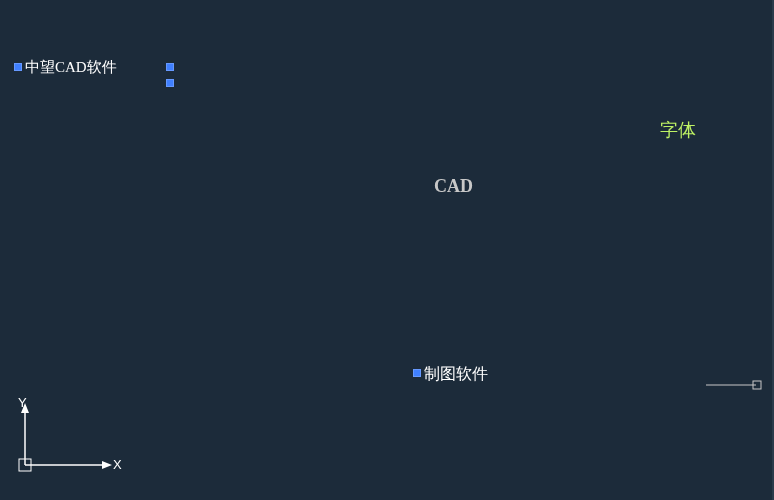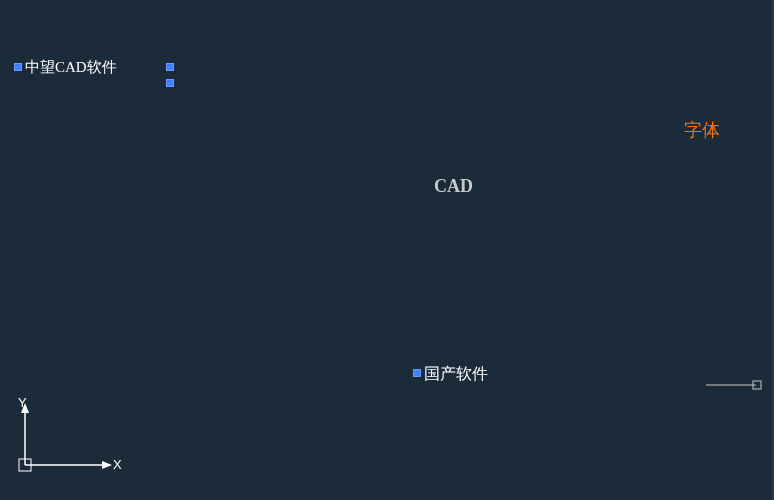--- a/index.html
+++ b/index.html
@@ -22,24 +22,23 @@
 
     .text-label {
       position: absolute;
       color: #ffffff;
       font-size: 16px;
       white-space: nowrap;
     }
 
     .text-label-orange {
       position: absolute;
-      color: #f97316;
+      color: #bef264;
       font-size: 16px;
       white-space: nowrap;
-      margin-left: 24px;
     }
 
     .text-label-cad {
       position: absolute;
       color: #c8c8c8;
       font-size: 16px;
       white-space: nowrap;
       font-weight: bold;
     }
 
@@ -72,21 +71,21 @@
   <div class="blue-marker" style="left: 166px; top: 79px;"></div>
 
 
   <div class="text-label-orange" style="left: 660px; top: 118px; font-size: 18px;">字体</div>
 
 
   <div class="text-label-cad" style="left: 434px; top: 176px; font-size: 18px;">CAD</div>
 
   <div class="blue-marker" style="left: 413px; top: 369px;"></div>
 
-  <div class="text-label" style="left: 424px; top: 364px; font-size: 16px;">国产软件</div>
+  <div class="text-label" style="left: 424px; top: 364px; font-size: 16px;">制图软件</div>
 
   <svg class="axis-svg" style="position: absolute; bottom: 15px; left: 5px; width: 120px; height: 90px;" viewBox="0 0 120 90">
 
     <line x1="20" y1="70" x2="20" y2="15" stroke="white" stroke-width="1.5"></line>
     <polygon points="20,8 16,18 24,18" fill="white"></polygon>
 
     <line x1="20" y1="70" x2="100" y2="70" stroke="white" stroke-width="1.5"></line>
     <polygon points="107,70 97,66 97,74" fill="white"></polygon>
 
     <rect x="14" y="64" width="12" height="12" fill="none" stroke="white" stroke-width="1"></rect>

